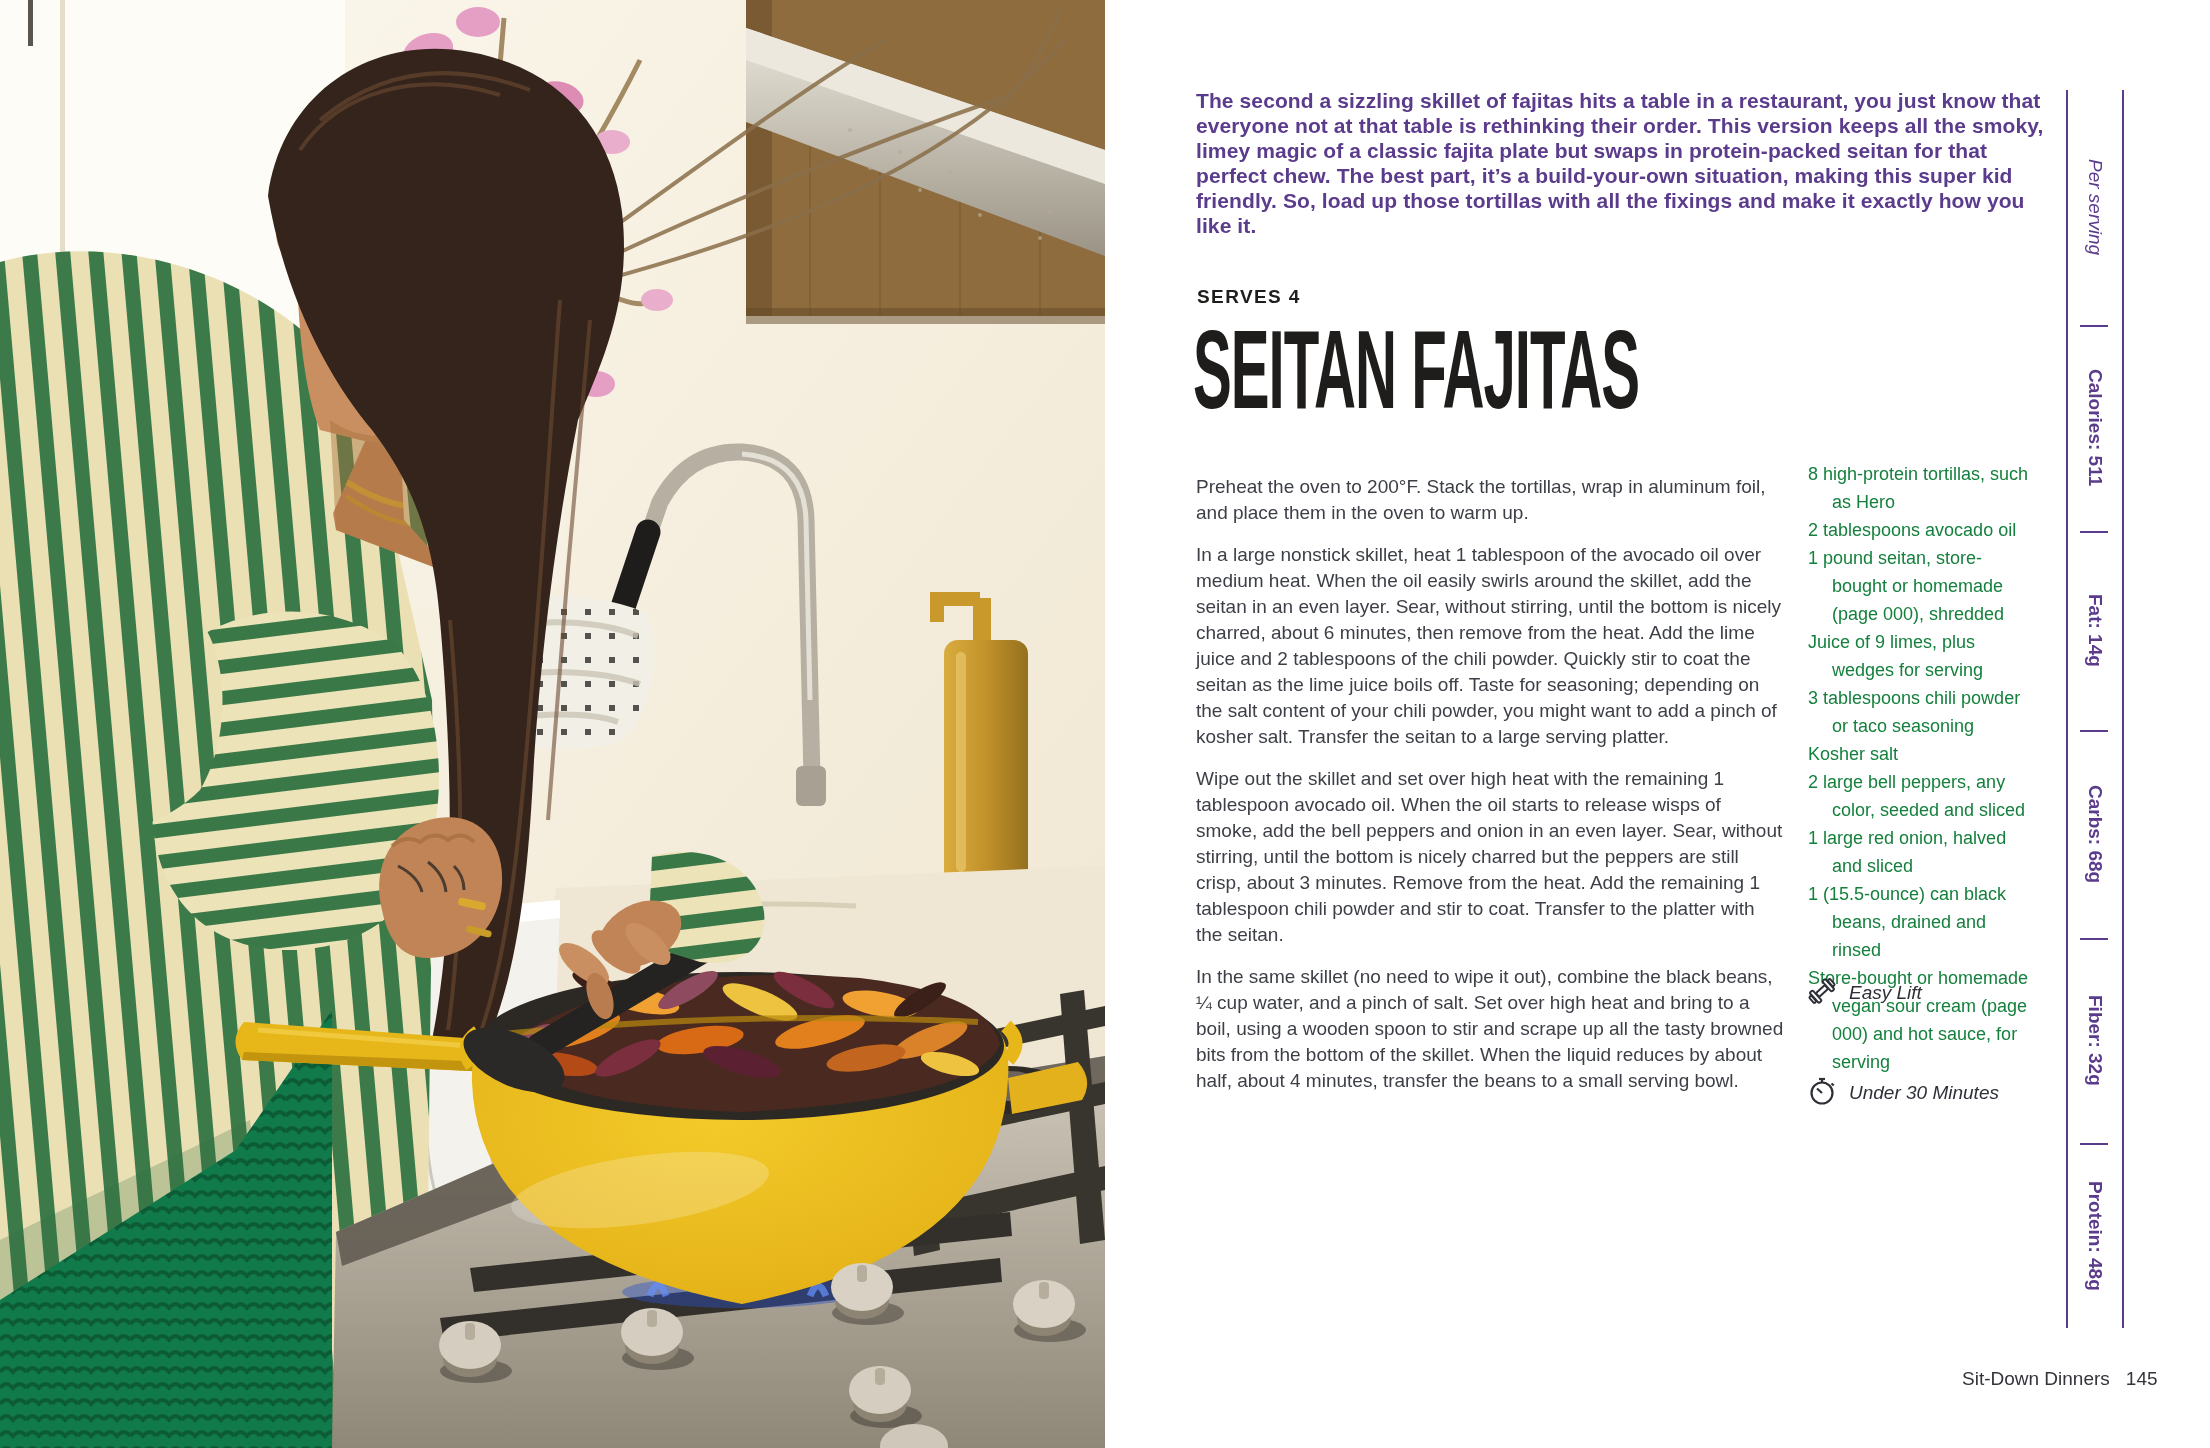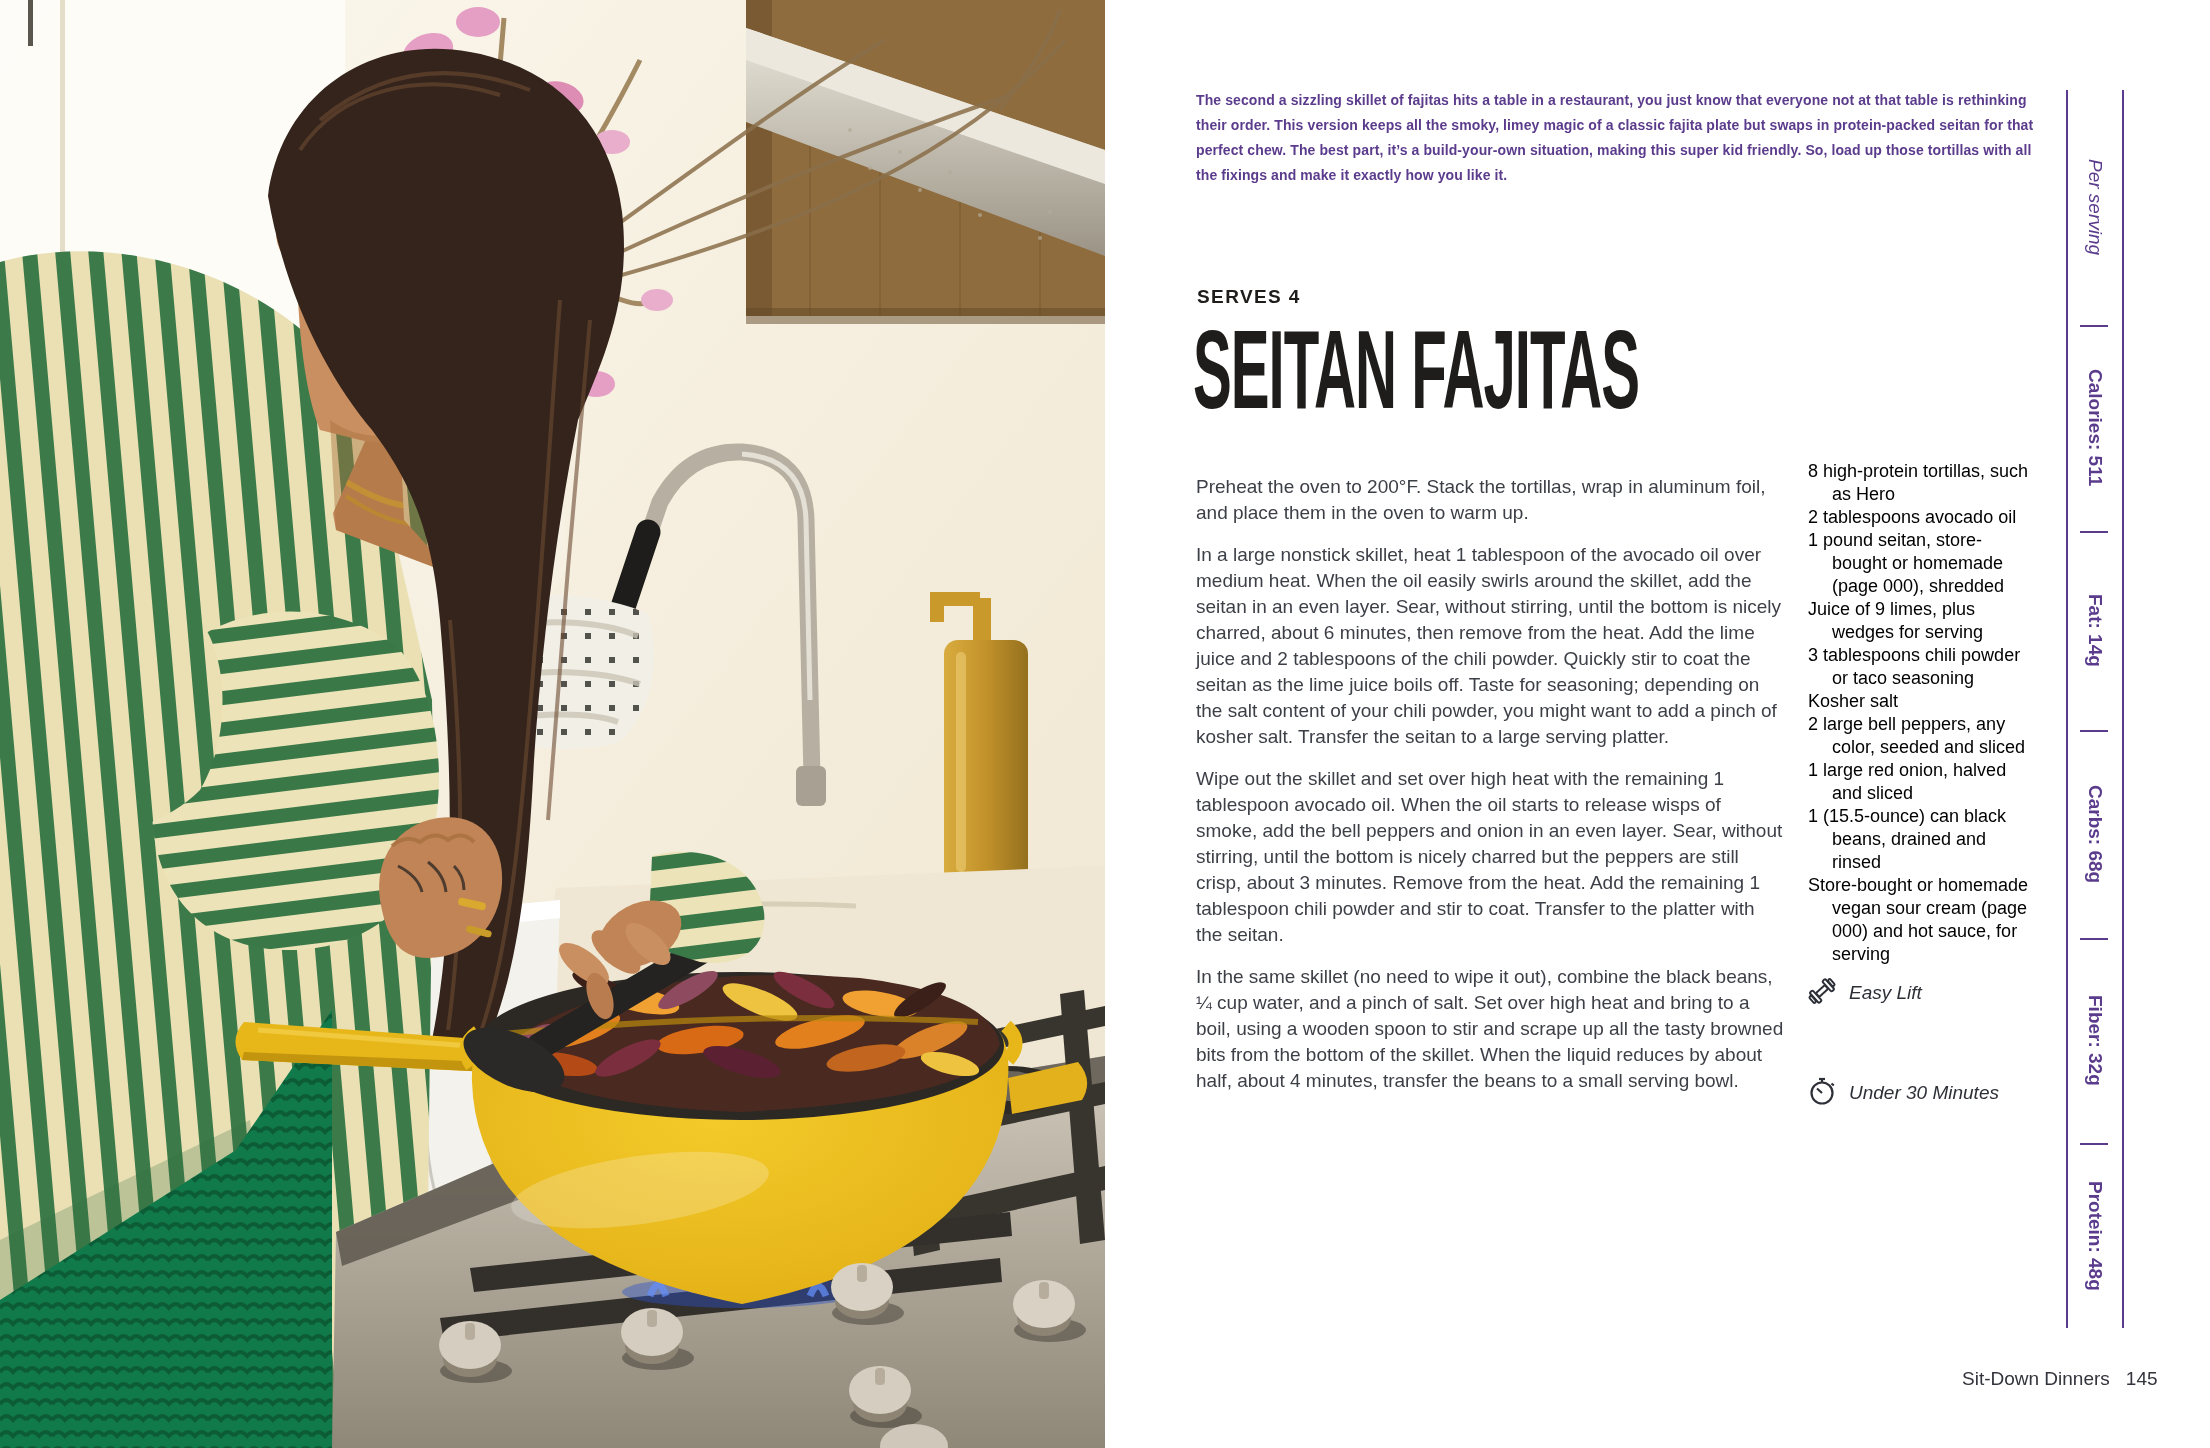--- a/index.html
+++ b/index.html
@@ -1,24 +1,24 @@
 <!DOCTYPE html>
 <html><head>
 <meta charset="utf-8">
 <style>
   html,body{margin:0;padding:0;background:#ffffff;}
   body{width:2210px;height:1448px;position:relative;font-family:"Liberation Sans",sans-serif;overflow:hidden;}
   .abs{position:absolute;}
   
-  .intro{left:1196px;top:88px;width:848px;font-weight:700;font-size:14px;line-height:25px;color:#5b3b8c;letter-spacing:.1px;}
+  .intro{left:1196px;top:88px;width:848px;font-weight:700;font-size:21px;line-height:25px;color:#5b3b8c;letter-spacing:.1px;}
   .serves{left:1197px;top:286px;font-weight:700;font-size:19px;letter-spacing:1.4px;color:#1e1d1b;}
   .title{left:1193px;top:314px;font-weight:700;font-size:112px;line-height:1;letter-spacing:-2px;color:#1e1d1b;transform:scaleX(.52);transform-origin:left top;white-space:nowrap;}
   .instructions{left:1196px;top:458px;width:588px;font-size:19px;line-height:26px;color:#3d3f47;}
   .instructions p{margin:16px 0 11px 0;}
-  .ingredients{left:1808px;top:460px;width:224px;font-size:18px;line-height:23px;color:#000000;}
+  .ingredients{left:1808px;top:460px;width:224px;font-size:18px;line-height:28px;color:#15803d;}
   .ing{padding-left:24px;text-indent:-24px;}
   .badge-row{display:flex;align-items:center;gap:11px;height:34px;}
   .badge-row .lbl{font-style:italic;font-size:19px;color:#2e3038;}
   .badge1{left:1806px;top:976px;}
   .badge2{left:1806px;top:1076px;}
   
   .vrule{width:2px;background:#5b3b8c;top:90px;height:1238px;}
   .sep{height:2px;width:28px;background:#5b3b8c;left:2080px;}
   .side-sec{left:2068px;width:54px;display:flex;align-items:center;justify-content:center;}
   .side-sec span{writing-mode:vertical-rl;font-size:19px;color:#5b3b8c;white-space:nowrap;}

